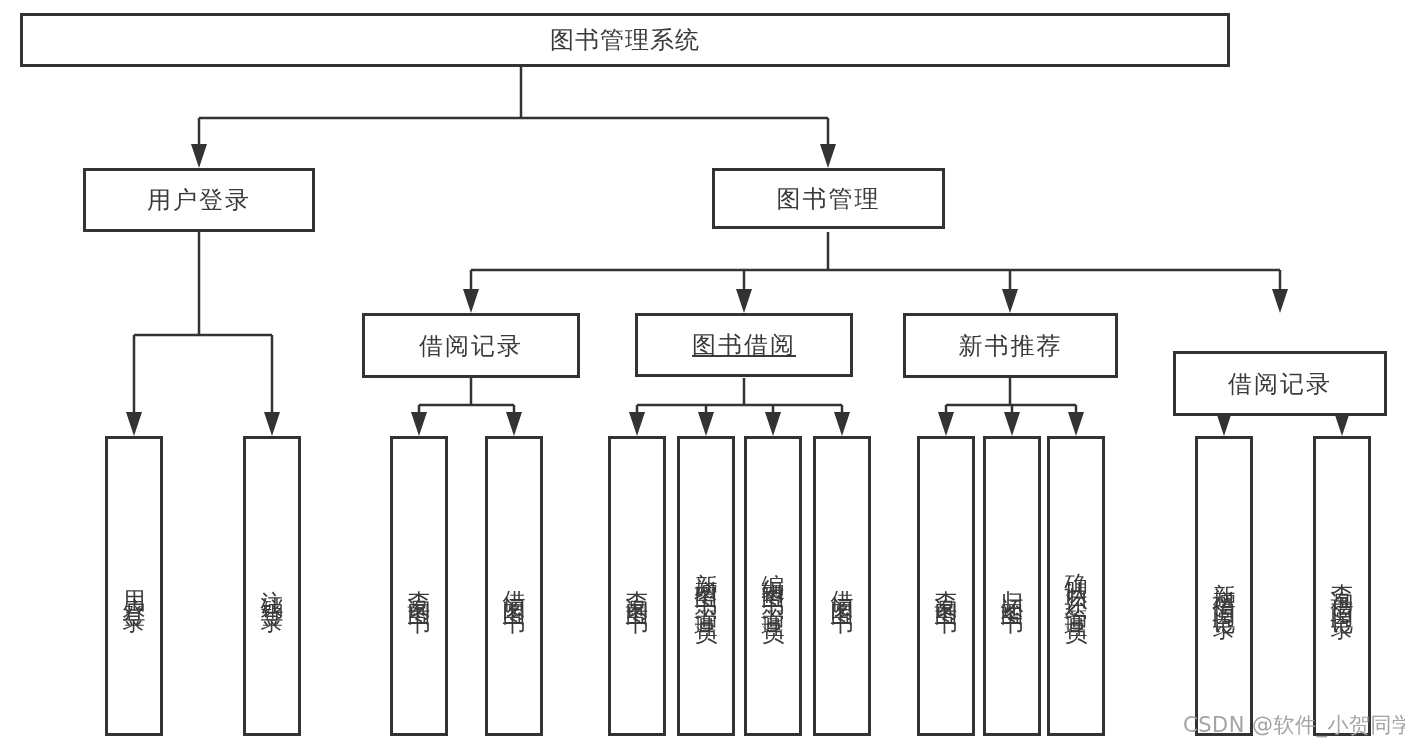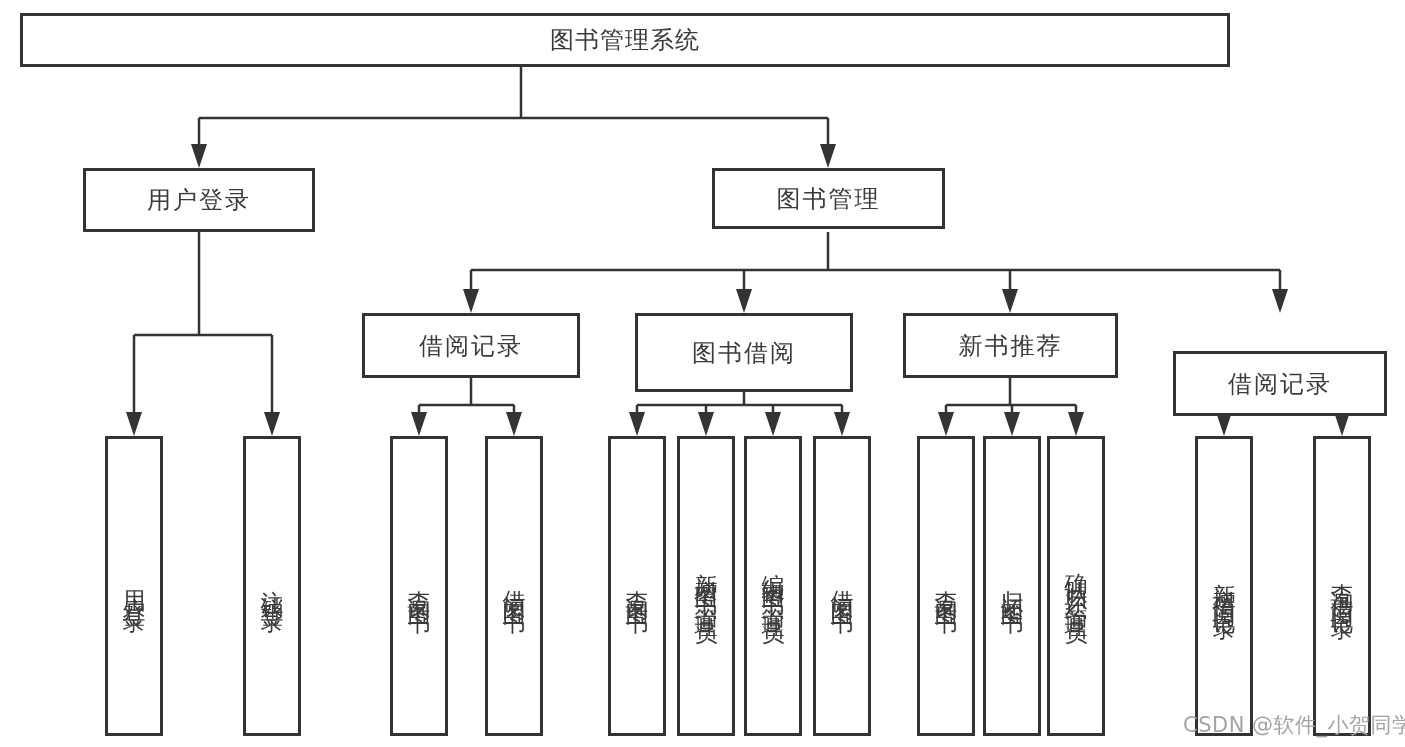--- a/index.html
+++ b/index.html
@@ -47,21 +47,21 @@
     font-size: 23px;
     letter-spacing: 7px;
     line-height: 1;
     white-space: nowrap;
   }
   
   #node-root            { left: 20px;   top: 13px;  width: 1210px; height: 54px; letter-spacing: 1px; }
   #node-user-login      { left: 83px;   top: 168px; width: 232px;  height: 64px; }
   #node-book-mgmt       { left: 712px;  top: 168px; width: 233px;  height: 61px; }
   #node-new-book-rec    { left: 362px;  top: 313px; width: 218px;  height: 65px; }
-  #node-book-borrow     { left: 635px;  top: 313px; width: 218px;  height: 79px; }
+  #node-book-borrow     { left: 635px;  top: 313px; width: 218px;  height: 64px; text-decoration: underline; }
   #node-current-borrow  { left: 903px;  top: 313px; width: 215px;  height: 65px; }
   #node-borrow-record   { left: 1173px; top: 313px; width: 214px;  height: 65px; margin-top: 38px; }
   #leaf-user-login      { left: 105px; }
   #leaf-logout          { left: 243px; }
   #leaf-query-book-1    { left: 390px; }
   #leaf-borrow-book-1   { left: 485px; }
   #leaf-query-book-2    { left: 608px; }
   #leaf-add-book        { left: 677px; }
   #leaf-edit-book       { left: 744px; }
   #leaf-borrow-book-2   { left: 813px; }

